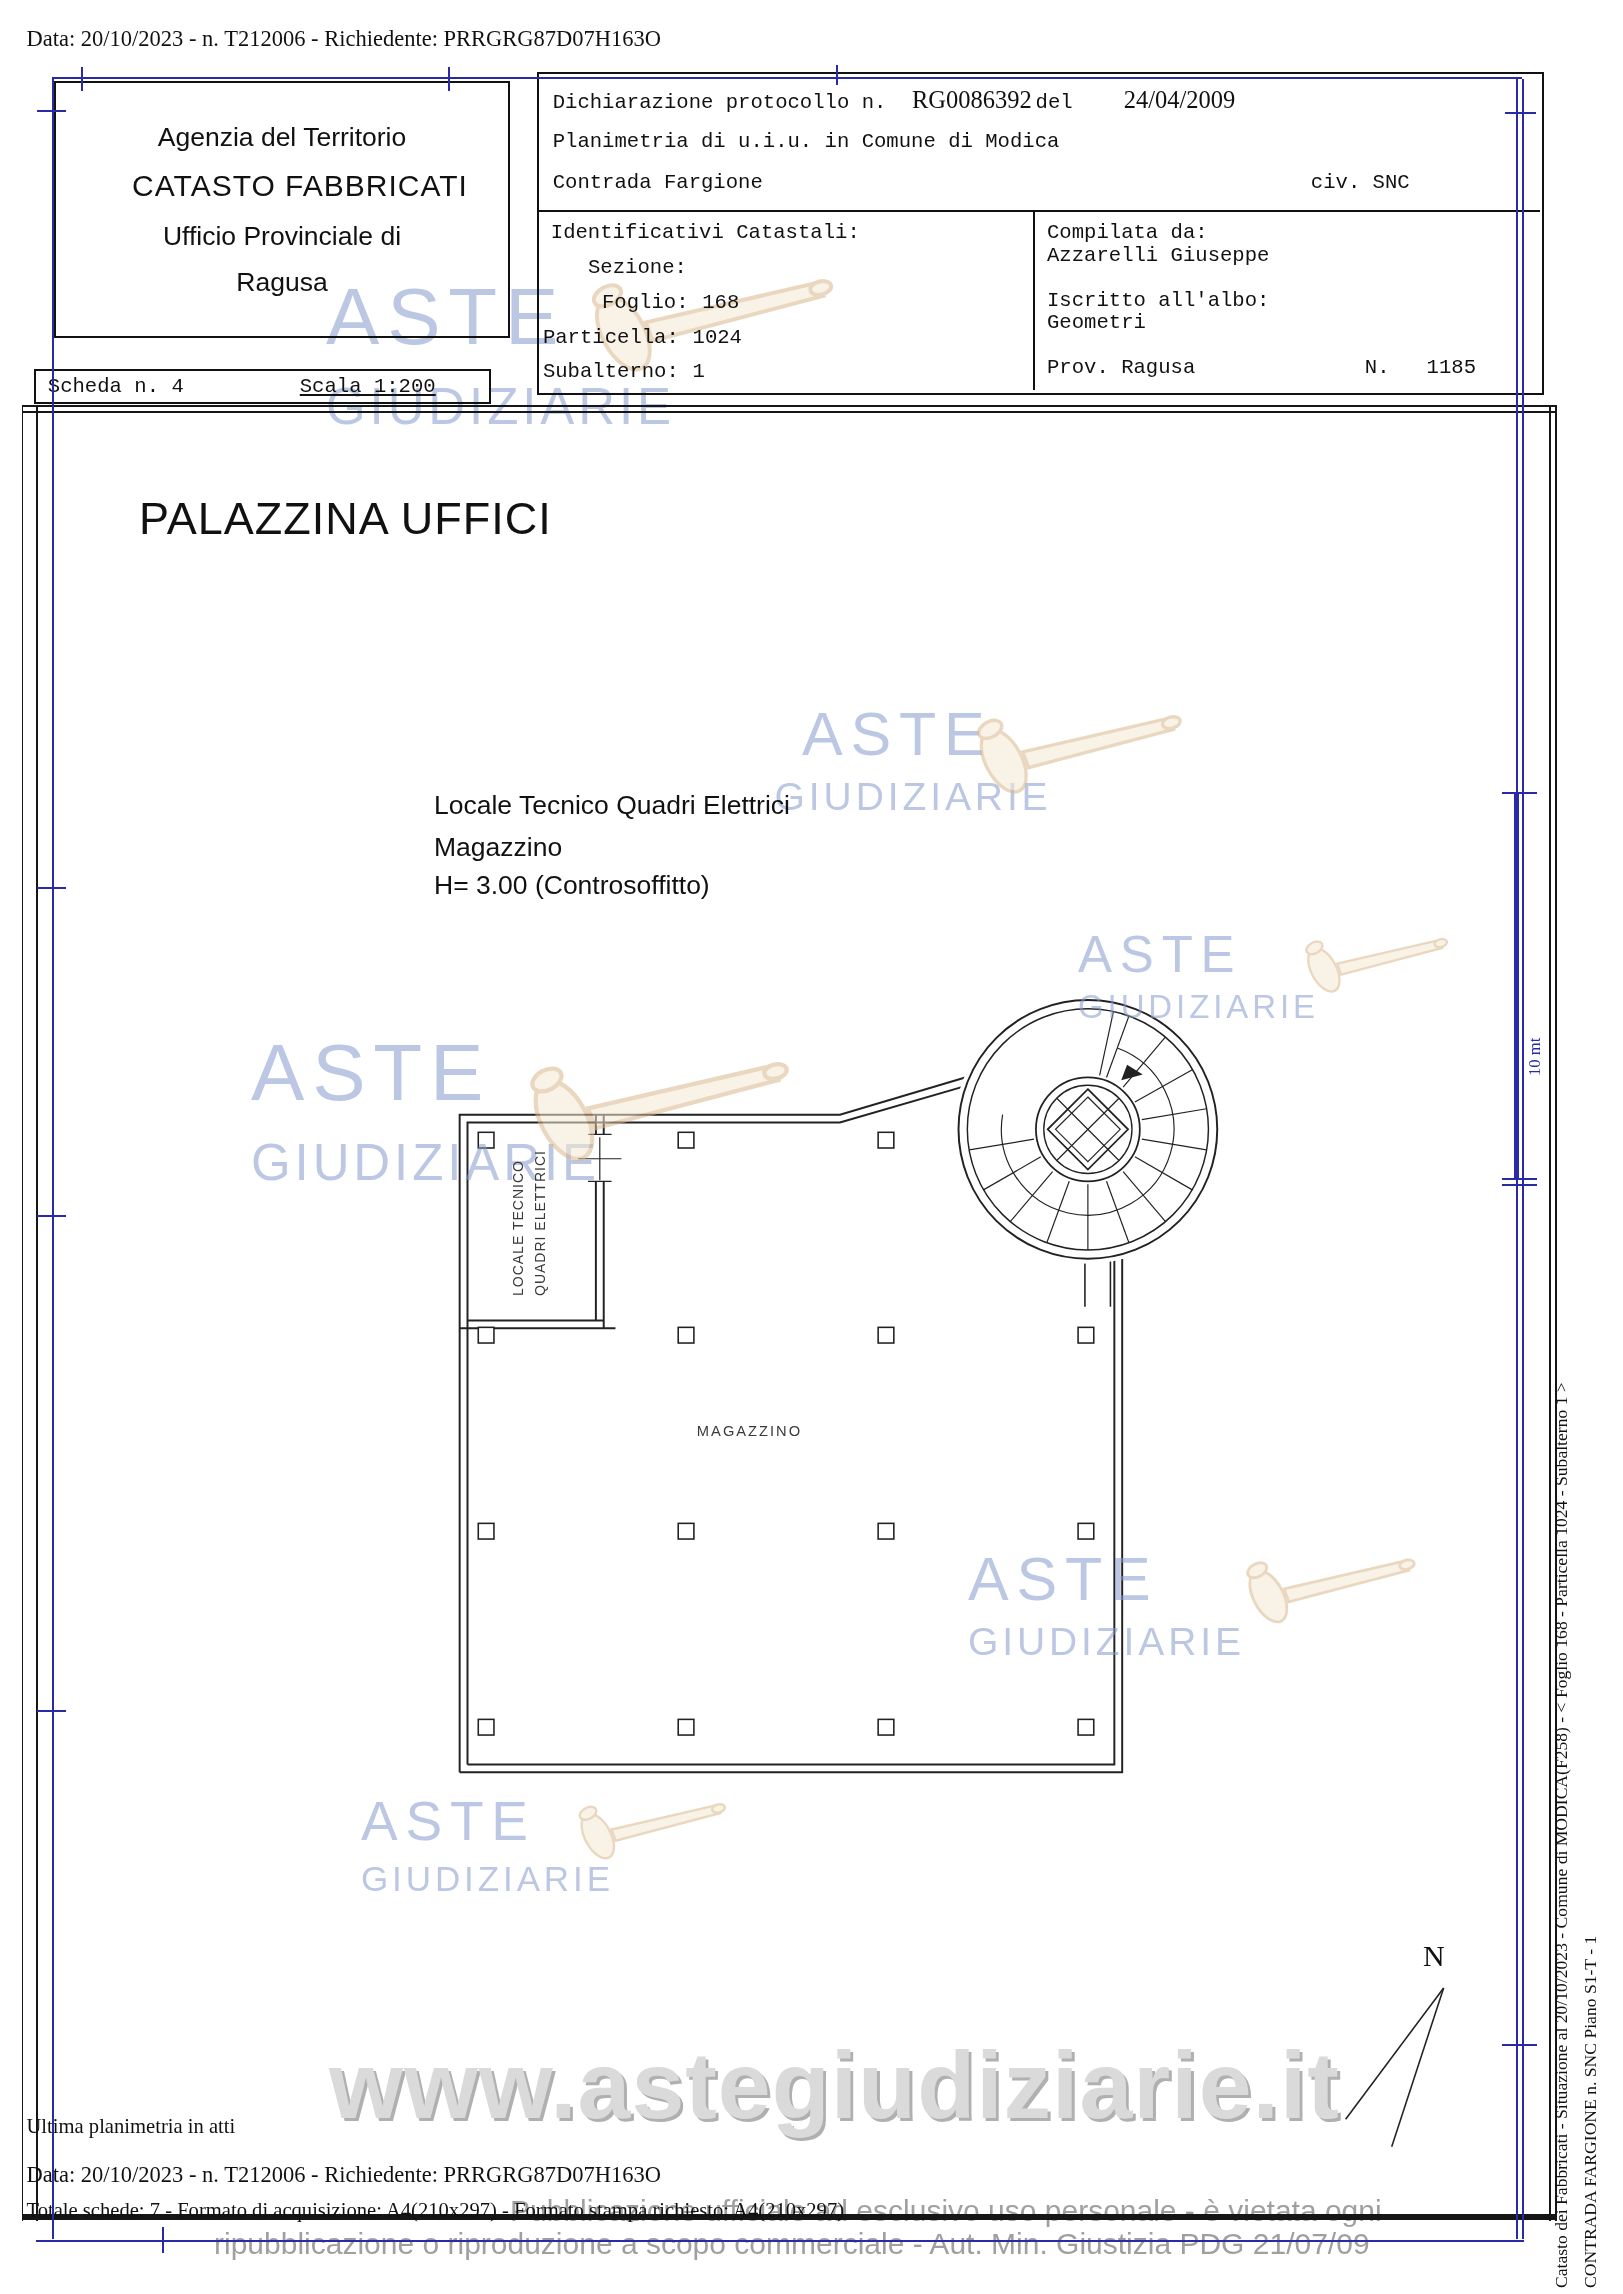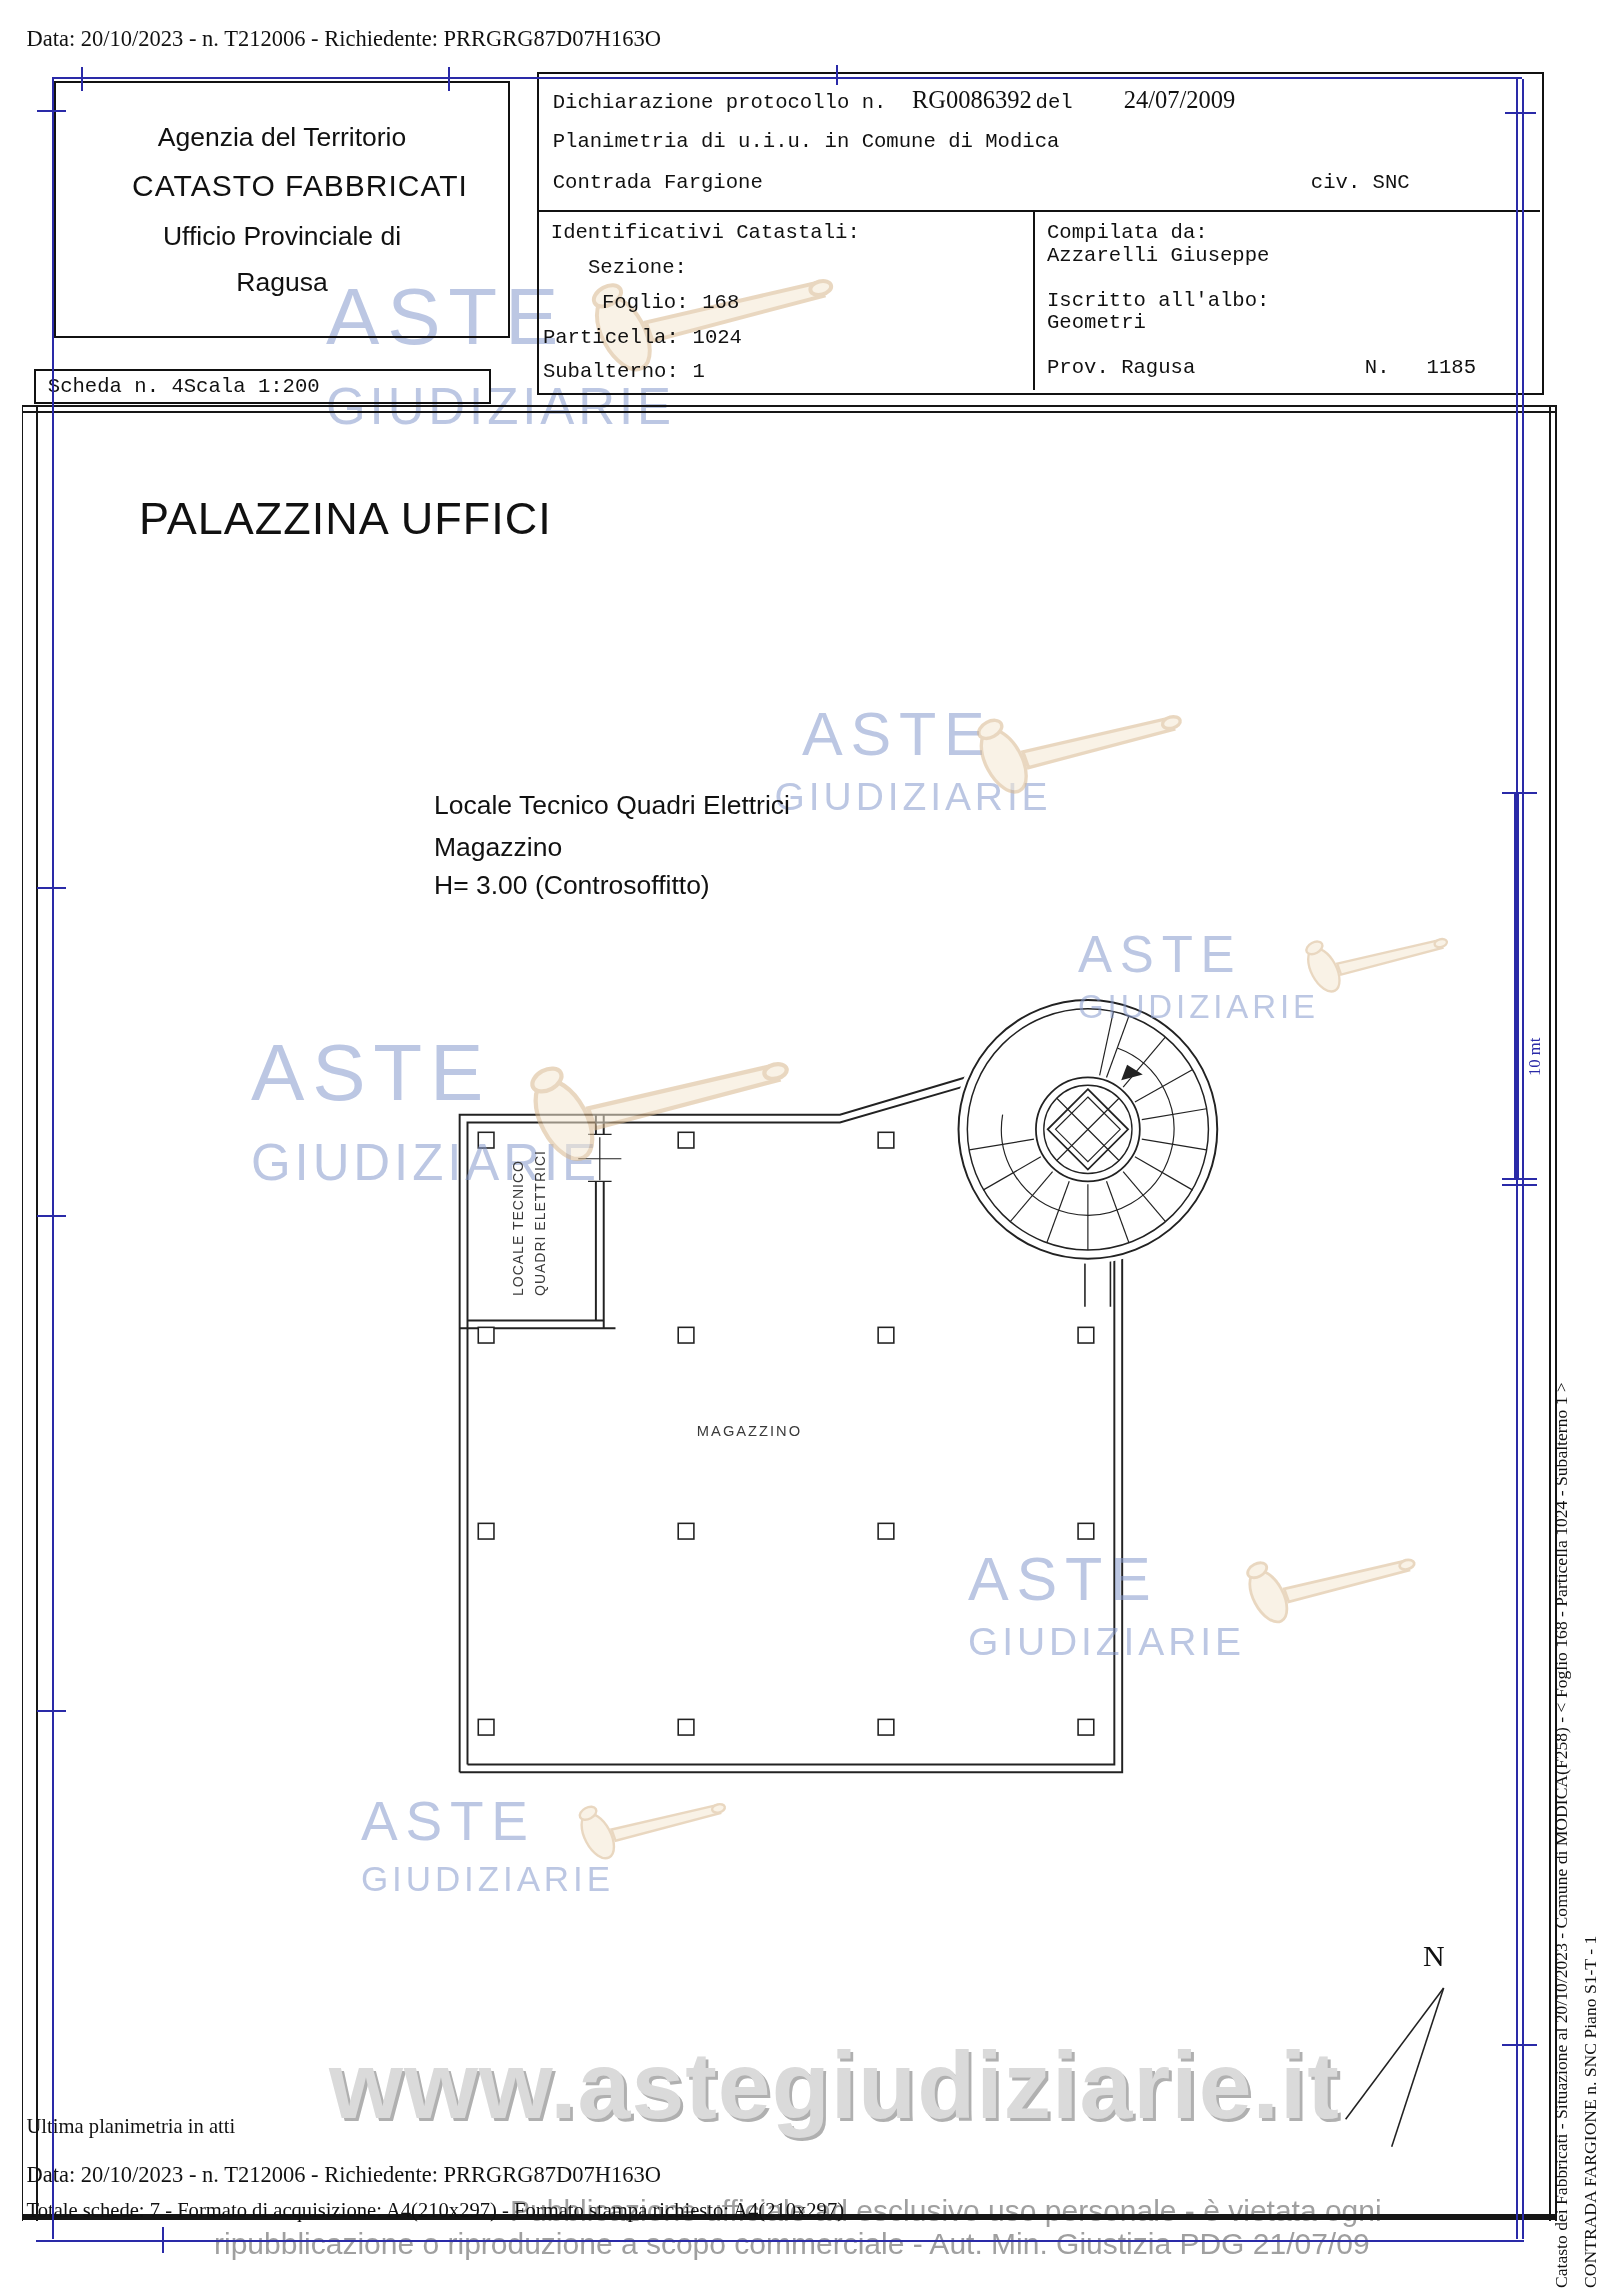--- a/index.html
+++ b/index.html
@@ -43,21 +43,21 @@
   .id-l1{left:11.8px;top:147px;} .id-l2{left:49px;top:182px;}
   .id-l3{left:63px;top:217px;} .id-l4{left:3.9px;top:252px;} .id-l5{left:3.9px;top:286px;}
   .idv{margin-left:13.7px;}
   .cmp{left:508px;white-space:pre;}
   .c1{top:147px;} .c2{top:170px;} .c3{top:215px;} .c4{top:237px;}
   .c5{top:282px;width:480px;display:flex;}
   .c5 .nlbl{margin-left:auto;} .c5 .nval{margin-left:37px;margin-right:51px;}
 
   .scheda-box{left:34px;top:369px;width:453px;height:31px;border:2.9px solid #111;
     display:flex;align-items:center;font-size:20.6px;}
-  .scheda-box .sl{margin-left:11.8px;} .scheda-box .sc{}
+  .scheda-box .sl{margin-left:11.8px;} .scheda-box .sc{margin-left:116px;text-decoration:underline;}
 
   .palazzina{left:139px;top:493px;font-size:45px;font-weight:500;letter-spacing:1px;}
 
   .plan-title{left:434px;top:720px;font-size:42px;letter-spacing:0.5px;}
   .plan-sub{left:434px;font-size:26.5px;}
   .ps1{top:790px;} .ps2{top:832px;} .ps3{top:870px;}
 
   .magazzino{left:681px;top:1423px;width:137px;text-align:center;font-size:14.7px;
     letter-spacing:2px;color:#3a3a3a;}
   .locale{left:507px;top:1296px;transform:rotate(-90deg);transform-origin:0 0;
@@ -269,21 +269,21 @@
       <div class="l2">CATASTO FABBRICATI</div>
       <div class="l3">Ufficio Provinciale di</div>
       <div class="l4">Ragusa</div>
     </div>
 
     <div class="abs decl-box mono">
       <div class="abs decl-row1">
         <span>Dichiarazione protocollo n.</span>
         <span class="decl-num">RG0086392</span>
         <span class="decl-del">del</span>
-        <span class="decl-date">24/07/2009</span>
+        <span class="decl-date">24/04/2009</span>
       </div>
       <div class="abs decl-row2">Planimetria di u.i.u. in Comune di Modica</div>
       <div class="abs decl-row3">
         <span>Contrada Fargione</span>
         <span class="civ">civ. SNC</span>
       </div>
       <div class="abs decl-div"></div>
       <div class="abs decl-vdiv"></div>
 
       <div class="abs id-l1">Identificativi Catastali:</div>

